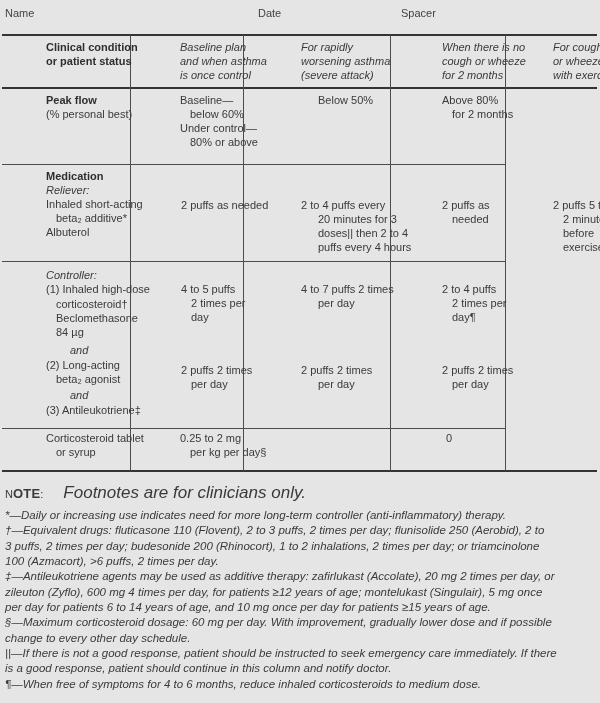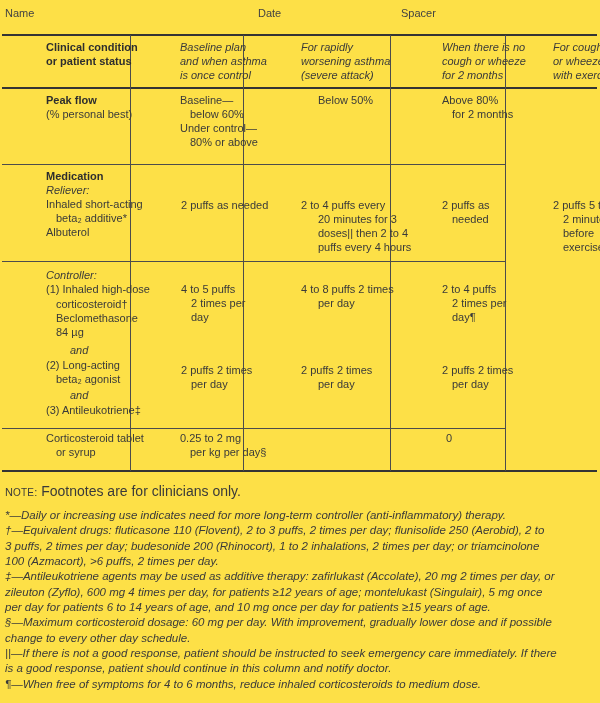--- a/index.html
+++ b/index.html
@@ -1,34 +1,34 @@
 <!DOCTYPE html>
 <html><head>
 <meta charset="utf-8">
 <style>
   html,body{margin:0;padding:0;background:#fff;}
-  .page{position:relative;width:600px;height:703px;background:#fde047;overflow:hidden;
+  .page{position:relative;width:600px;height:703px;background:#e5e5e5;overflow:hidden;
         font-family:"Liberation Sans","DejaVu Sans",sans-serif;color:#3a3a3a;}
   .toplabel{position:absolute;top:7px;font-size:11px;color:#424242;}
   .hline{position:absolute;left:2px;width:595px;height:1px;background:#4c4c4c;}
   .hline.thick{height:2px;background:#343434;}
   .hline.short{width:504px;}
   .vline{position:absolute;top:35px;width:1px;height:436px;background:#4c4c4c;}
   .cell{position:absolute;font-size:11px;line-height:14px;white-space:nowrap;color:#3a3a3a;margin-left:40px;}
   .b{font-weight:bold;color:#2e2e2e;}
   .i{font-style:italic;}
   .in{padding-left:10px;}
   .in17{padding-left:17px;}
   .in24{padding-left:24px;}
   .ctrl1{line-height:14.3px;}
   .gap4{margin-top:4px;}
   .gap2{margin-top:2px;}
   .note{position:absolute;left:5px;top:483px;font-size:11px;color:#3a3a3a;}
-  .note .sc2{font-size:10px;letter-spacing:.2px;}
-  .note .it{font-size:14px;margin-left:4px;}
+  .note .sc2{font-size:13px;letter-spacing:.2px;font-weight:bold;}
+  .note .it{font-style:italic;font-size:17px;margin-left:20px;}
   .fnotes{position:absolute;left:5px;top:508px;font-size:11.5px;font-style:italic;
           line-height:15.35px;white-space:nowrap;color:#3a3a3a;}
 </style>
 </head>
 <body>
 
 <div class="page">
 
   <span class="toplabel" style="left:5px">Name</span>
   <span class="toplabel" style="left:258px">Date</span>
@@ -130,21 +130,21 @@
   <div class="cell" style="left:141px;top:282px">
     <div>4 to 5 puffs</div>
     <div class="in">2 times per</div>
     <div class="in">day</div>
   </div>
   <div class="cell" style="left:141px;top:363px">
     <div>2 puffs 2 times</div>
     <div class="in">per day</div>
   </div>
   <div class="cell" style="left:261px;top:282px">
-    <div>4 to 8 puffs 2 times</div>
+    <div>4 to 7 puffs 2 times</div>
     <div class="in17">per day</div>
   </div>
   <div class="cell" style="left:261px;top:363px">
     <div>2 puffs 2 times</div>
     <div class="in17">per day</div>
   </div>
   <div class="cell" style="left:402px;top:282px">
     <div>2 to 4 puffs</div>
     <div class="in">2 times per</div>
     <div class="in">day¶</div>

